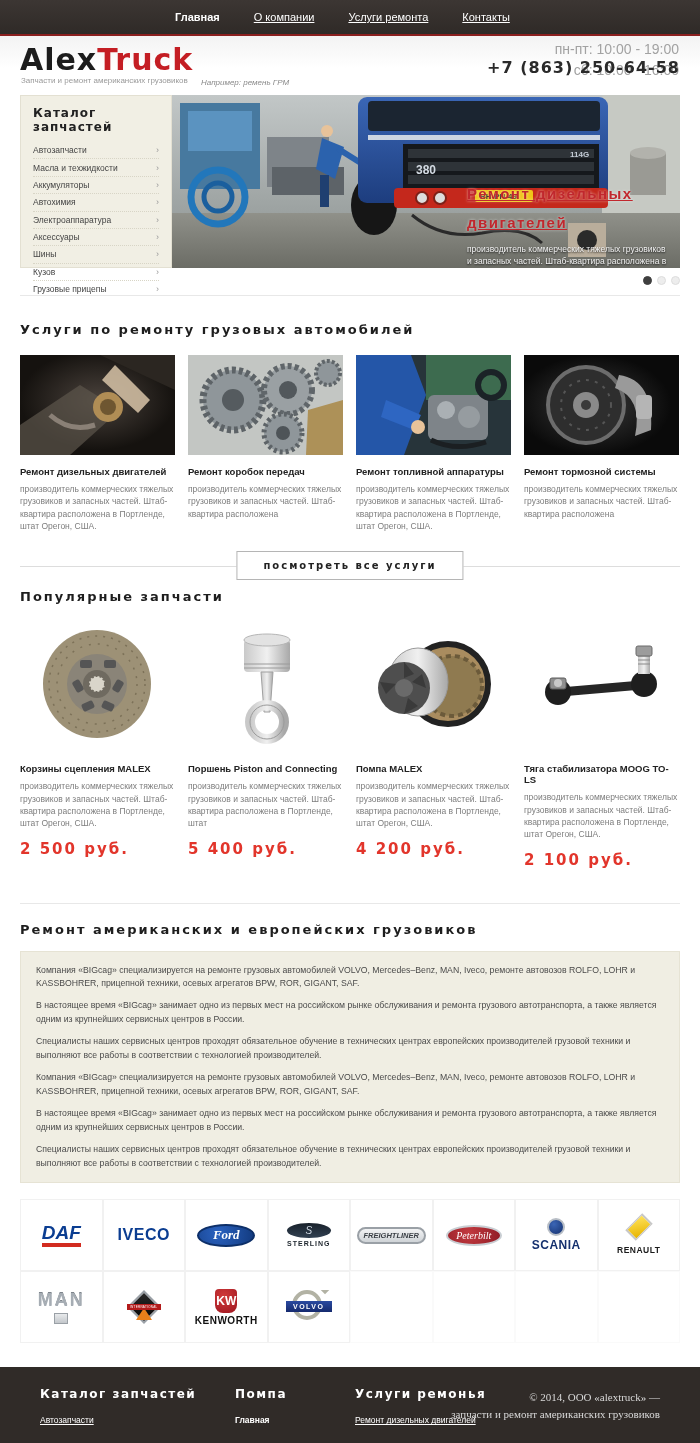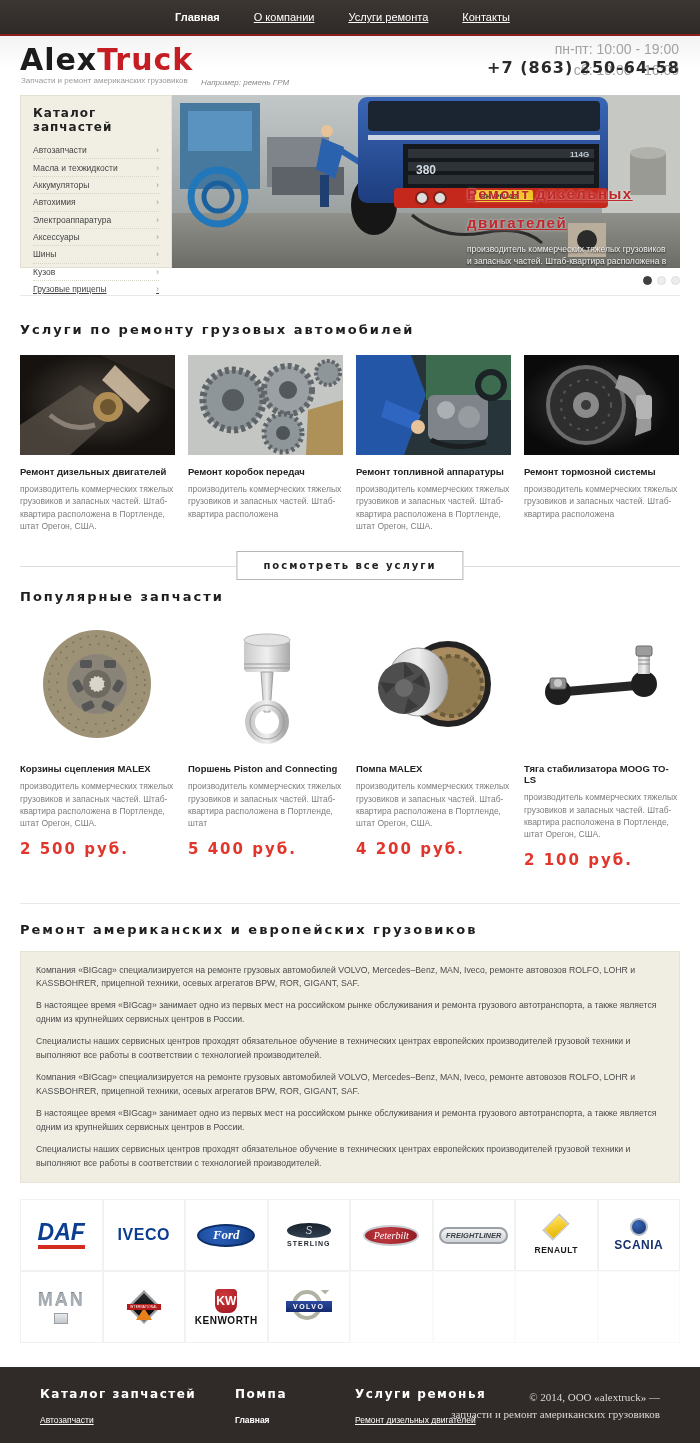--- a/index.html
+++ b/index.html
@@ -22,21 +22,21 @@
   .searchwrap button { width:44px; height:25px; margin-left:2px; background:linear-gradient(#625a56,#4c4541); color:#eee; border:1px solid #3d3734; border-radius:2px; font-size:10px; cursor:pointer; }
   .hint { position:absolute; left:201px; top:42px; font-style:italic; font-size:8px; color:#8a8a8a; }
   .hours { position:absolute; right:21px; top:3px; text-align:right; font-size:14px; color:#a2a2a2; line-height:1.5; }
   .phone { position:absolute; right:20px; top:22px; font-size:16px; color:#2a2a2a; letter-spacing:1px; }
 
   
   .mainrow { display:flex; margin:0 20px; height:173px; }
   .sidebar { width:152px; background:#f1efe4; border:1px solid #e3e0d2; padding:10px 12px 6px; }
   .sidebar h3 { font-size:12px; letter-spacing:1px; color:#222; margin-bottom:8px; }
   .cat-item { display:flex; justify-content:space-between; align-items:center; font-size:8.5px; color:#444; padding:3.2px 0; border-bottom:1px dotted #d8d5c6; cursor:pointer; }
-  .cat-item:last-child { border-bottom:none;text-decoration:underline; }
+  .cat-item:last-child { border-bottom:none; }
   .cat-item .arr::after { content:"\203A"; color:#999; font-size:9px; }
   .hero { position:relative; width:508px; margin-left:0; overflow:hidden; }
   .hero svg { display:block; }
   .hero-overlay { position:absolute; left:295px; top:85px; width:205px; }
   .hero-title { color:#c1272d; font-size:15px; font-weight:bold; letter-spacing:1.5px; text-decoration:underline; line-height:1.9; text-shadow:0 0 3px rgba(255,255,255,.6); }
   .hero-text { margin-top:6px; color:#f2f2f2; font-size:8.5px; line-height:1.45; text-shadow:0 1px 2px rgba(0,0,0,.8); }
   .dotsrow { margin:8px 20px 0; display:flex; justify-content:flex-end; gap:5px; padding-bottom:10px; border-bottom:1px solid #e8e8e8; }
   .dot { width:9px; height:9px; border-radius:50%; background:#ededed; border:1px solid #ddd; cursor:pointer; }
   .dot.active { background:#3f3f3f; border-color:#3f3f3f; }
 
@@ -57,21 +57,21 @@
   
   .about-div { margin:34px 20px 0; border-top:1px solid #e8e8e8; }
   .aboutbox { margin:14px 20px 0; background:#f0eee3; border:1px solid #e6e3d4; padding:12px 15px; }
   .aboutbox p { font-size:8.7px; color:#4a4a4a; line-height:1.55; margin-bottom:9px; }
   .aboutbox p:last-child { margin-bottom:0; }
 
   
   .brands { margin:16px 20px 0; display:grid; grid-template-columns:repeat(8,1fr); }
   .bcell { height:72px; border:1px solid #f1f1f1; display:flex; flex-direction:column; align-items:center; justify-content:center; gap:2px; background:#fff; overflow:hidden; }
   .bcell.empty { border-color:#fafafa; }
-  .b-daf { color:#0b3d91; font-weight:900; font-style:italic; font-size:23px; border-bottom:4px solid #d22b1f; line-height:.9; padding-bottom:2px; }
+  .b-daf { color:#0b3d91; font-weight:900; font-style:italic; font-size:19px; border-bottom:4px solid #d22b1f; line-height:.9; padding-bottom:2px; }
   .b-iveco { color:#0b3d91; font-weight:900; font-size:16px; letter-spacing:.5px; }
   .b-ford { width:58px; height:23px; background:radial-gradient(circle at 35% 35%, #2a62c0, #123a7e); border:2px solid #0d2f68; border-radius:50%; color:#fff; font-style:italic; font-family:"Liberation Serif",serif; font-size:13px; font-weight:bold; display:flex; align-items:center; justify-content:center; }
   .b-sterling-oval { width:44px; height:15px; border-radius:50%; background:linear-gradient(#18212b,#324152); color:#cfd8e2; font-size:10px; font-style:italic; display:flex; align-items:center; justify-content:center; }
   .b-sterling-txt { font-size:7px; font-weight:bold; letter-spacing:1px; color:#1c242c; }
   .b-freight { border:2px solid #9aa0a6; border-radius:9px; padding:2px 5px; font-size:7.5px; font-weight:bold; font-style:italic; color:#3a3f45; background:linear-gradient(#f2f3f4,#cfd3d7); }
   .b-peterbilt { width:56px; height:21px; border-radius:50%; background:radial-gradient(circle at 40% 35%, #c23a40, #8f1b24); border:2px solid #c9ced3; color:#fff; font-family:"Liberation Serif",serif; font-style:italic; font-size:10px; display:flex; align-items:center; justify-content:center; }
   .b-scania-badge { width:18px; height:18px; border-radius:50%; background:radial-gradient(circle at 35% 30%, #3a65b5, #16316e); border:2px solid #b8bec6; }
   .b-scania-txt { color:#16316e; font-weight:900; font-size:12px; letter-spacing:.5px; }
   .b-renault-d { width:24px; height:24px; background:linear-gradient(135deg,#ffe25a,#e7b400); transform:rotate(45deg) scaleX(.62); border:2px solid #c7c7c7; margin-bottom:4px; }
   .b-renault-txt { font-size:8.5px; font-weight:bold; color:#1a1a1a; letter-spacing:.5px; }
@@ -420,32 +420,32 @@
       <div class="b-iveco">IVECO</div>
     </div>
   <div class="bcell">
       <div class="b-ford">Ford</div>
     </div>
   <div class="bcell">
       <div class="b-sterling-oval">S</div>
       <div class="b-sterling-txt">STERLING</div>
     </div>
   <div class="bcell">
+      <div class="b-freight">FREIGHTLINER</div>
+    </div>
+  <div class="bcell">
       <div class="b-peterbilt">Peterbilt</div>
     </div>
   <div class="bcell">
-      <div class="b-freight">FREIGHTLINER</div>
+      <div class="b-scania-badge"></div>
+      <div class="b-scania-txt">SCANIA</div>
     </div>
   <div class="bcell">
       <div class="b-renault-d"></div>
       <div class="b-renault-txt">RENAULT</div>
-    </div>
-  <div class="bcell">
-      <div class="b-scania-badge"></div>
-      <div class="b-scania-txt">SCANIA</div>
     </div>
 
   <div class="bcell">
       <div class="b-man">MAN</div>
       <div class="b-man-lion"></div>
     </div>
   <div class="bcell">
       <div class="b-intl">
         <div class="dia"></div>
         <div class="tri"></div>

